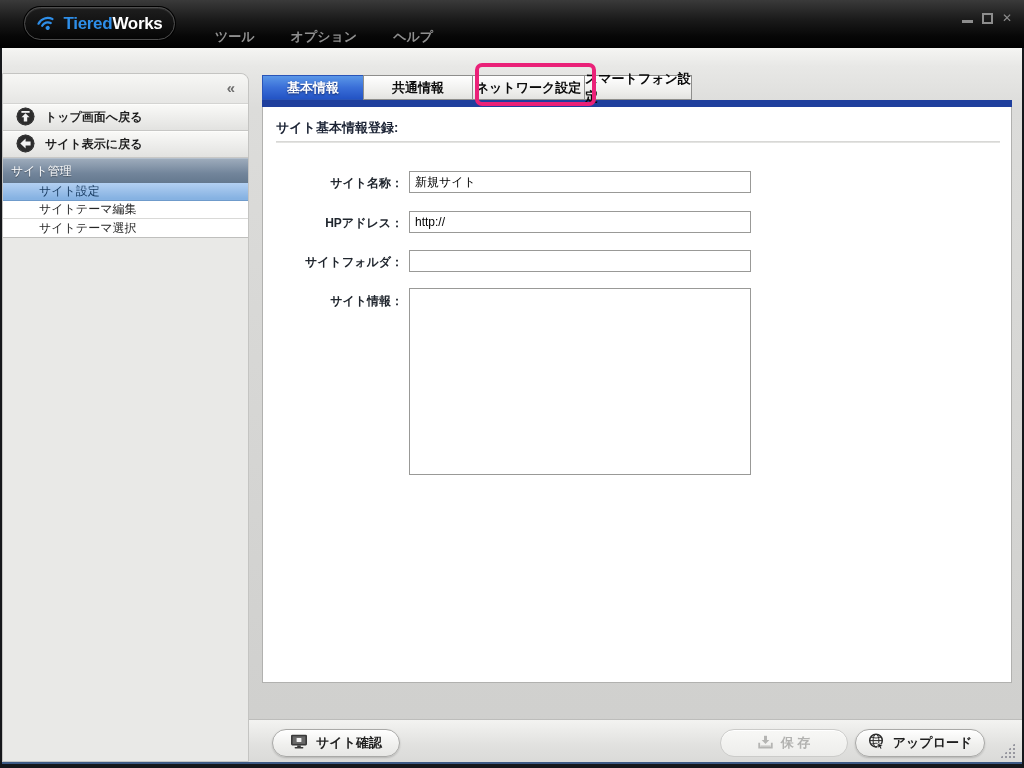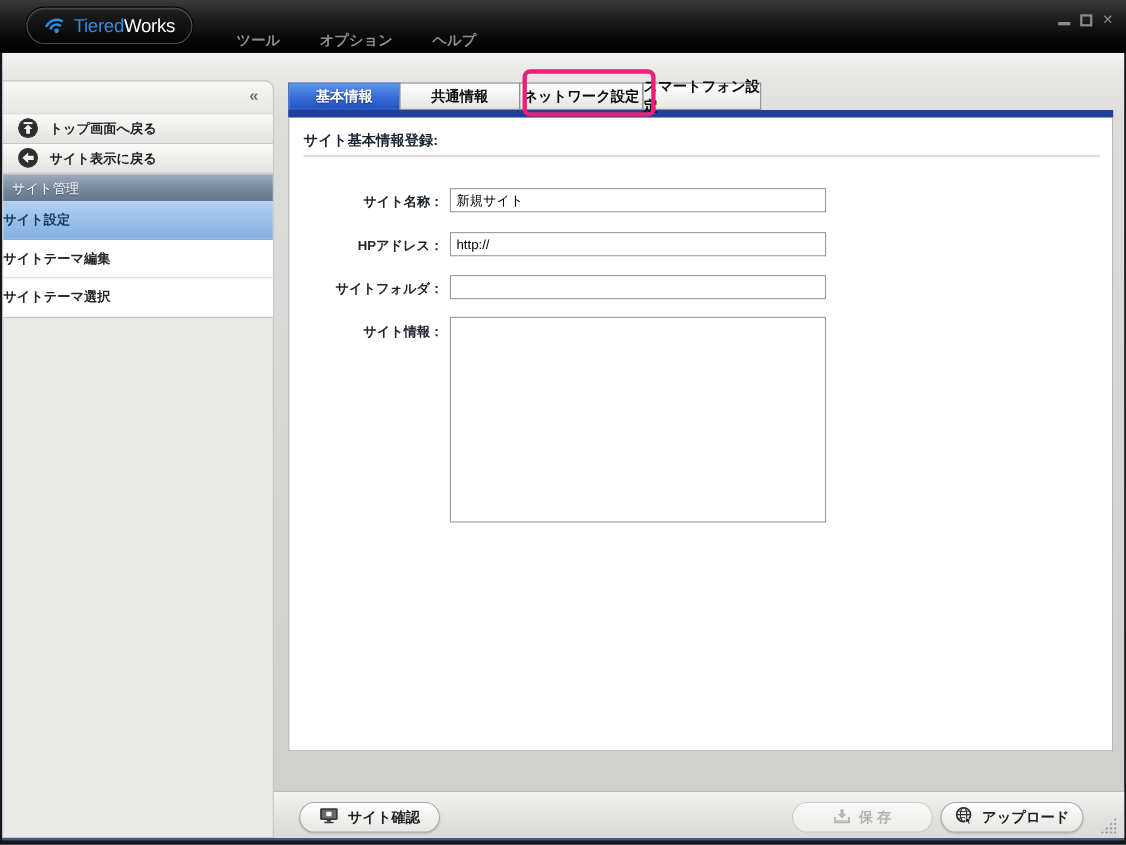--- a/index.html
+++ b/index.html
@@ -6,21 +6,21 @@
   html,body { width:1024px; height:768px; overflow:hidden; }
   body { position:relative; background:#15171b; font-family:"Liberation Sans","DejaVu Sans",sans-serif; }
 
   
   .titlebar { position:absolute; left:0; top:0; width:1024px; height:48px;
     background:linear-gradient(#3a3a3a 0%,#1b1b1b 40%,#070707 75%,#000 100%); z-index:10; }
   .logo-pill { position:absolute; left:24px; top:7px; width:151px; height:33px; border-radius:17px;
     background:linear-gradient(#1e1e1e,#050505); border:1px solid #4e4e4e;
     box-shadow:0 0 0 1px #000, inset 0 1px 1px rgba(255,255,255,.10);
     display:flex; align-items:center; justify-content:center; gap:6px; }
-  .brand { font-size:17px; font-weight:normal; letter-spacing:-0.3px; }
+  .brand { font-size:17px; font-weight:bold; letter-spacing:-0.3px; }
   .brand-a { color:#2e8ee8; }
   .brand-b { color:#fff; }
   .wifi { transform:rotate(-18deg); margin-top:2px; }
   .menubar { position:absolute; left:215px; top:13px; height:48px; display:flex; align-items:center; gap:36px; }
   .menu-item { color:#8f8f8f; font-size:13px; font-weight:bold; cursor:default; }
   .win-controls { position:absolute; right:12px; top:10px; display:flex; align-items:center; gap:9px; height:16px; }
   .wc-min { width:11px; height:3px; background:#8d8d8d; margin-top:7px; }
   .wc-max { width:11px; height:11px; border:2px solid #8d8d8d; }
   .wc-close { color:#8d8d8d; font-size:12px; font-weight:bold; line-height:11px; }
 
@@ -35,21 +35,21 @@
   .sidebar-top { height:30px; background:linear-gradient(#f7f7f5,#e6e6e4);
     border-bottom:1px solid #d4d4d2; border-top-right-radius:8px; position:relative; }
   .collapse { position:absolute; right:13px; top:5px; color:#6e6e6e; font-size:15px; font-weight:bold; cursor:pointer; }
   .side-btn { height:27px; display:flex; align-items:center; gap:10px; padding-left:13px;
     background:linear-gradient(#f9f9f7,#e2e2e0); border-top:1px solid #fdfdfb; border-bottom:1px solid #c7c7c5;
     font-size:12px; font-weight:bold; color:#1e1e1e; cursor:pointer; }
   .side-header { height:25px; display:flex; align-items:center; padding-left:8px; color:#fff; font-size:12px;
     background:linear-gradient(#9dabbb,#72859b 60%,#64788e); border-top:1px solid #b4bfcc;
     text-shadow:0 1px 1px rgba(0,0,0,.45); }
   .side-items { background:#fff; border-bottom:1px solid #bfbfbd; }
-  .side-item { height:35px; display:flex; align-items:center; font-size:12px; font-weight:bold;
+  .side-item { height:18px; display:flex; align-items:center; padding-left:36px; font-size:12px; font-weight:normal;
     color:#262626; border-bottom:1px solid #d9d9d7; cursor:pointer; }
   .side-item:last-child { border-bottom:none; }
   .side-item.selected { background:linear-gradient(#b3d0f2,#86b2e2 90%); border-bottom:1px solid #6f9bcb; color:#16395f; }
 
   
   .tabs { position:absolute; left:262px; top:75px; display:flex; z-index:3; }
   .tab { height:25px; display:flex; align-items:center; justify-content:center; font-size:13px; font-weight:bold;
     color:#0a0a0a; background:linear-gradient(#ffffff,#ededeb 70%,#e3e3e1);
     border:1px solid #8e8e8c; margin-left:-1px; cursor:pointer; }
   .tab:first-child { margin-left:0; }

